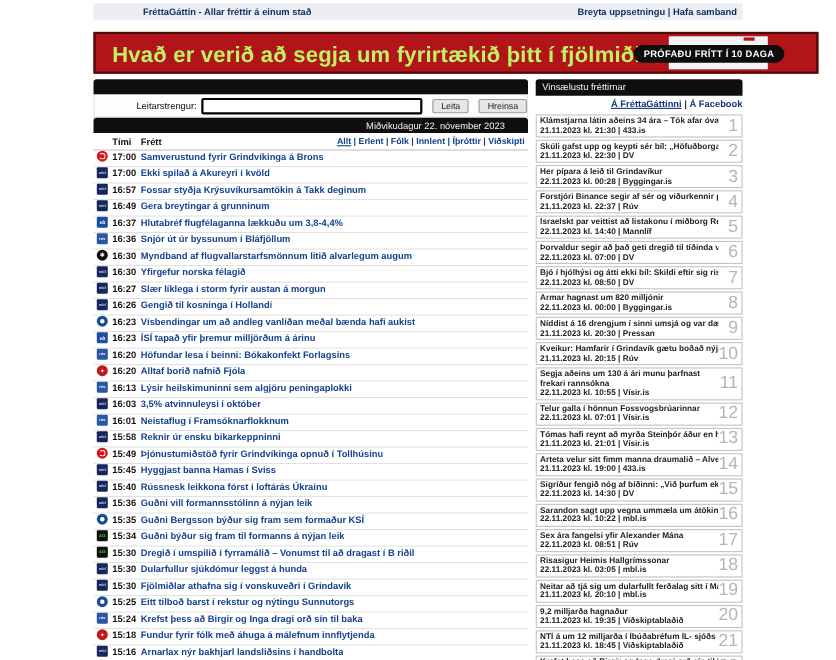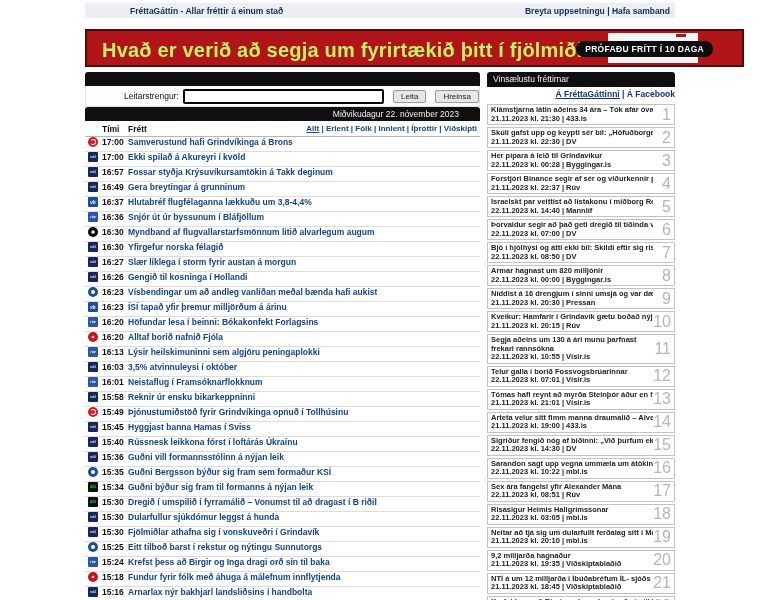--- a/index.html
+++ b/index.html
@@ -116,21 +116,21 @@
     <div class="np-date">Miðvikudagur 22. nóvember 2023</div>
     <div class="np-header">
       <span class="np-th-time">Tími</span>
       <span class="np-th-title">Frétt</span>
       <span class="np-filters"><a class="active">Allt</a> | <a>Erlent</a> | <a>Fólk</a> | <a>Innlent</a> | <a>Íþróttir</a> | <a>Viðskipti</a></span>
     </div>
     <div>
         <div class="row">
           <span class="fav fav-visir"></span>
           <span class="r-time">17:00</span>
-          <a class="r-title">Samverustund hafi Grindvíkinga á Brons</a>
+          <a class="r-title">Samverustund fyrir Grindvíkinga á Brons</a>
         </div>
         <div class="row">
           <span class="fav fav-mbl"></span>
           <span class="r-time">17:00</span>
           <a class="r-title">Ekki spilað á Akureyri í kvöld</a>
         </div>
         <div class="row">
           <span class="fav fav-mbl"></span>
           <span class="r-time">16:57</span>
           <a class="r-title">Fossar styðja Krýsuvíkursamtökin á Takk deginum</a>
@@ -354,21 +354,21 @@
         </div>
         <div class="pitem">
           <div class="ptext">
             <div class="ptitle wrap">Segja aðeins um 130 á ári munu þarfnast frekari rannsókna</div>
             <div class="pmeta">22.11.2023 kl. 10:55 | Vísir.is</div>
           </div>
           <div class="pnum">11</div>
         </div>
         <div class="pitem">
           <div class="ptext">
-            <div class="ptitle">Telur galla í borið Fossvogsbrúarinnar</div>
+            <div class="ptitle">Telur galla í hönnun Fossvogsbrúarinnar</div>
             <div class="pmeta">22.11.2023 kl. 07:01 | Vísir.is</div>
           </div>
           <div class="pnum">12</div>
         </div>
         <div class="pitem">
           <div class="ptext">
             <div class="ptitle">Tómas hafi reynt að myrða Steinþór áður en hann lést</div>
             <div class="pmeta">21.11.2023 kl. 21:01 | Vísir.is</div>
           </div>
           <div class="pnum">13</div>

